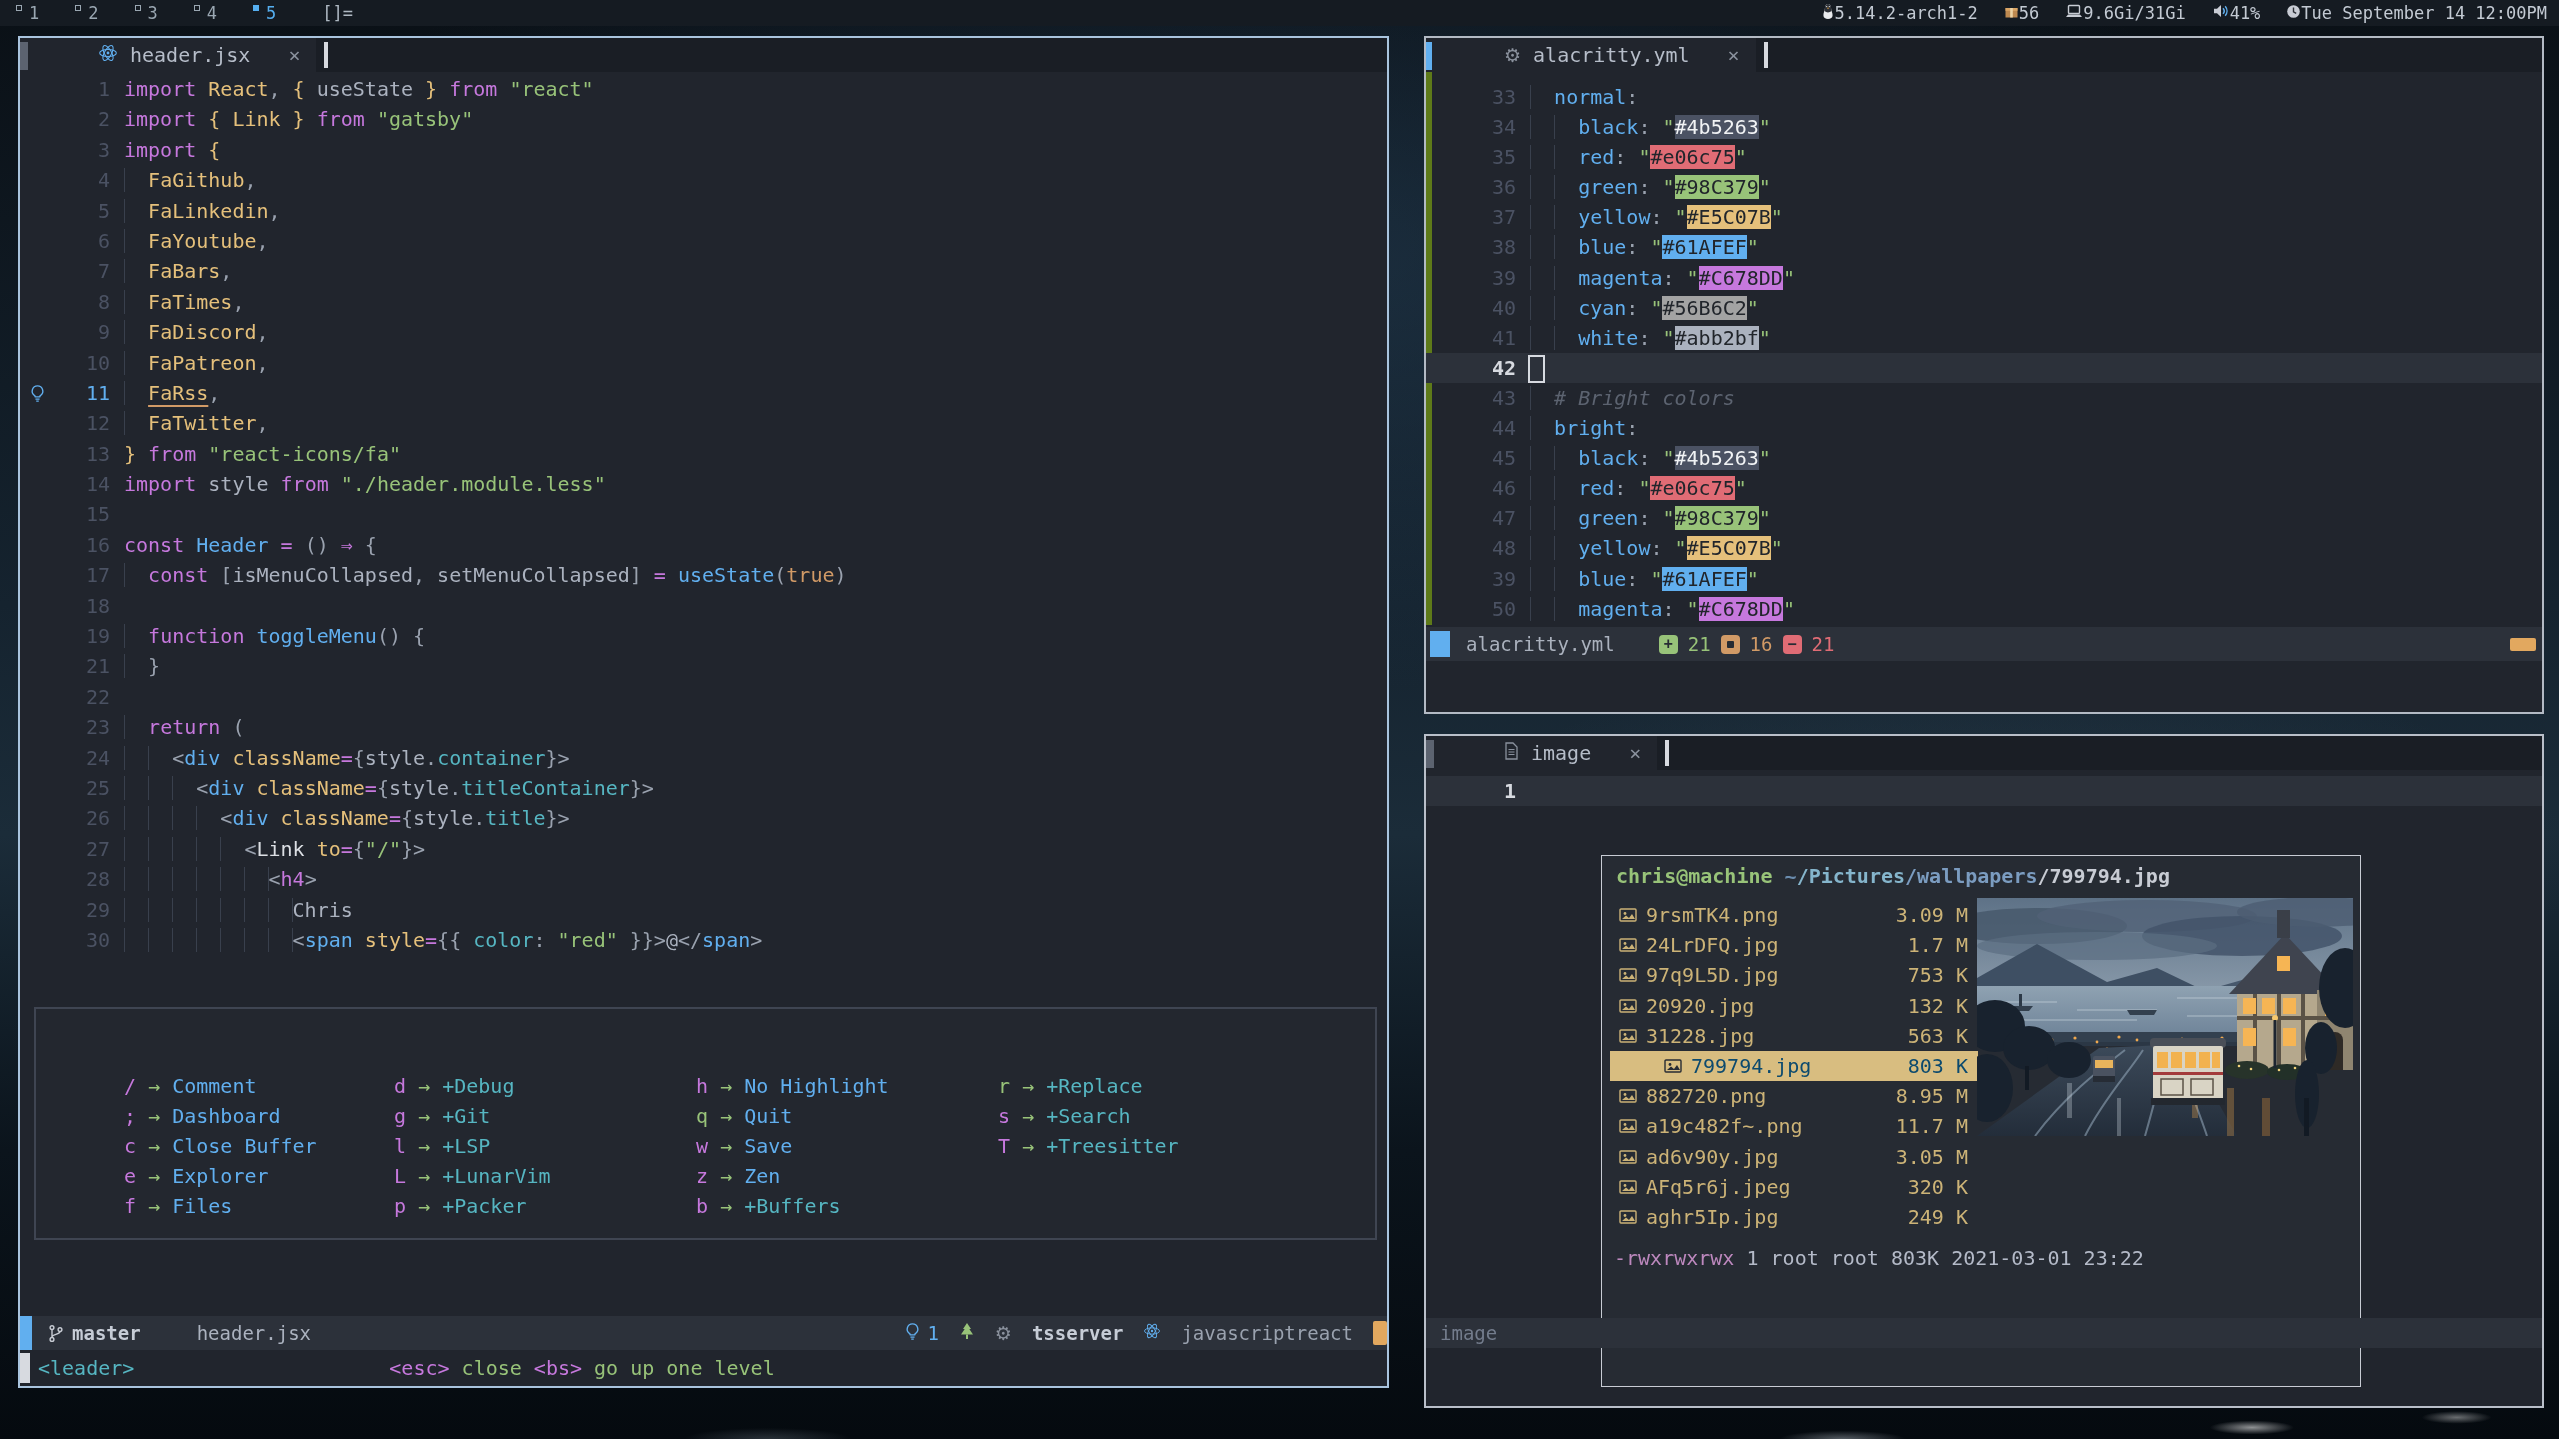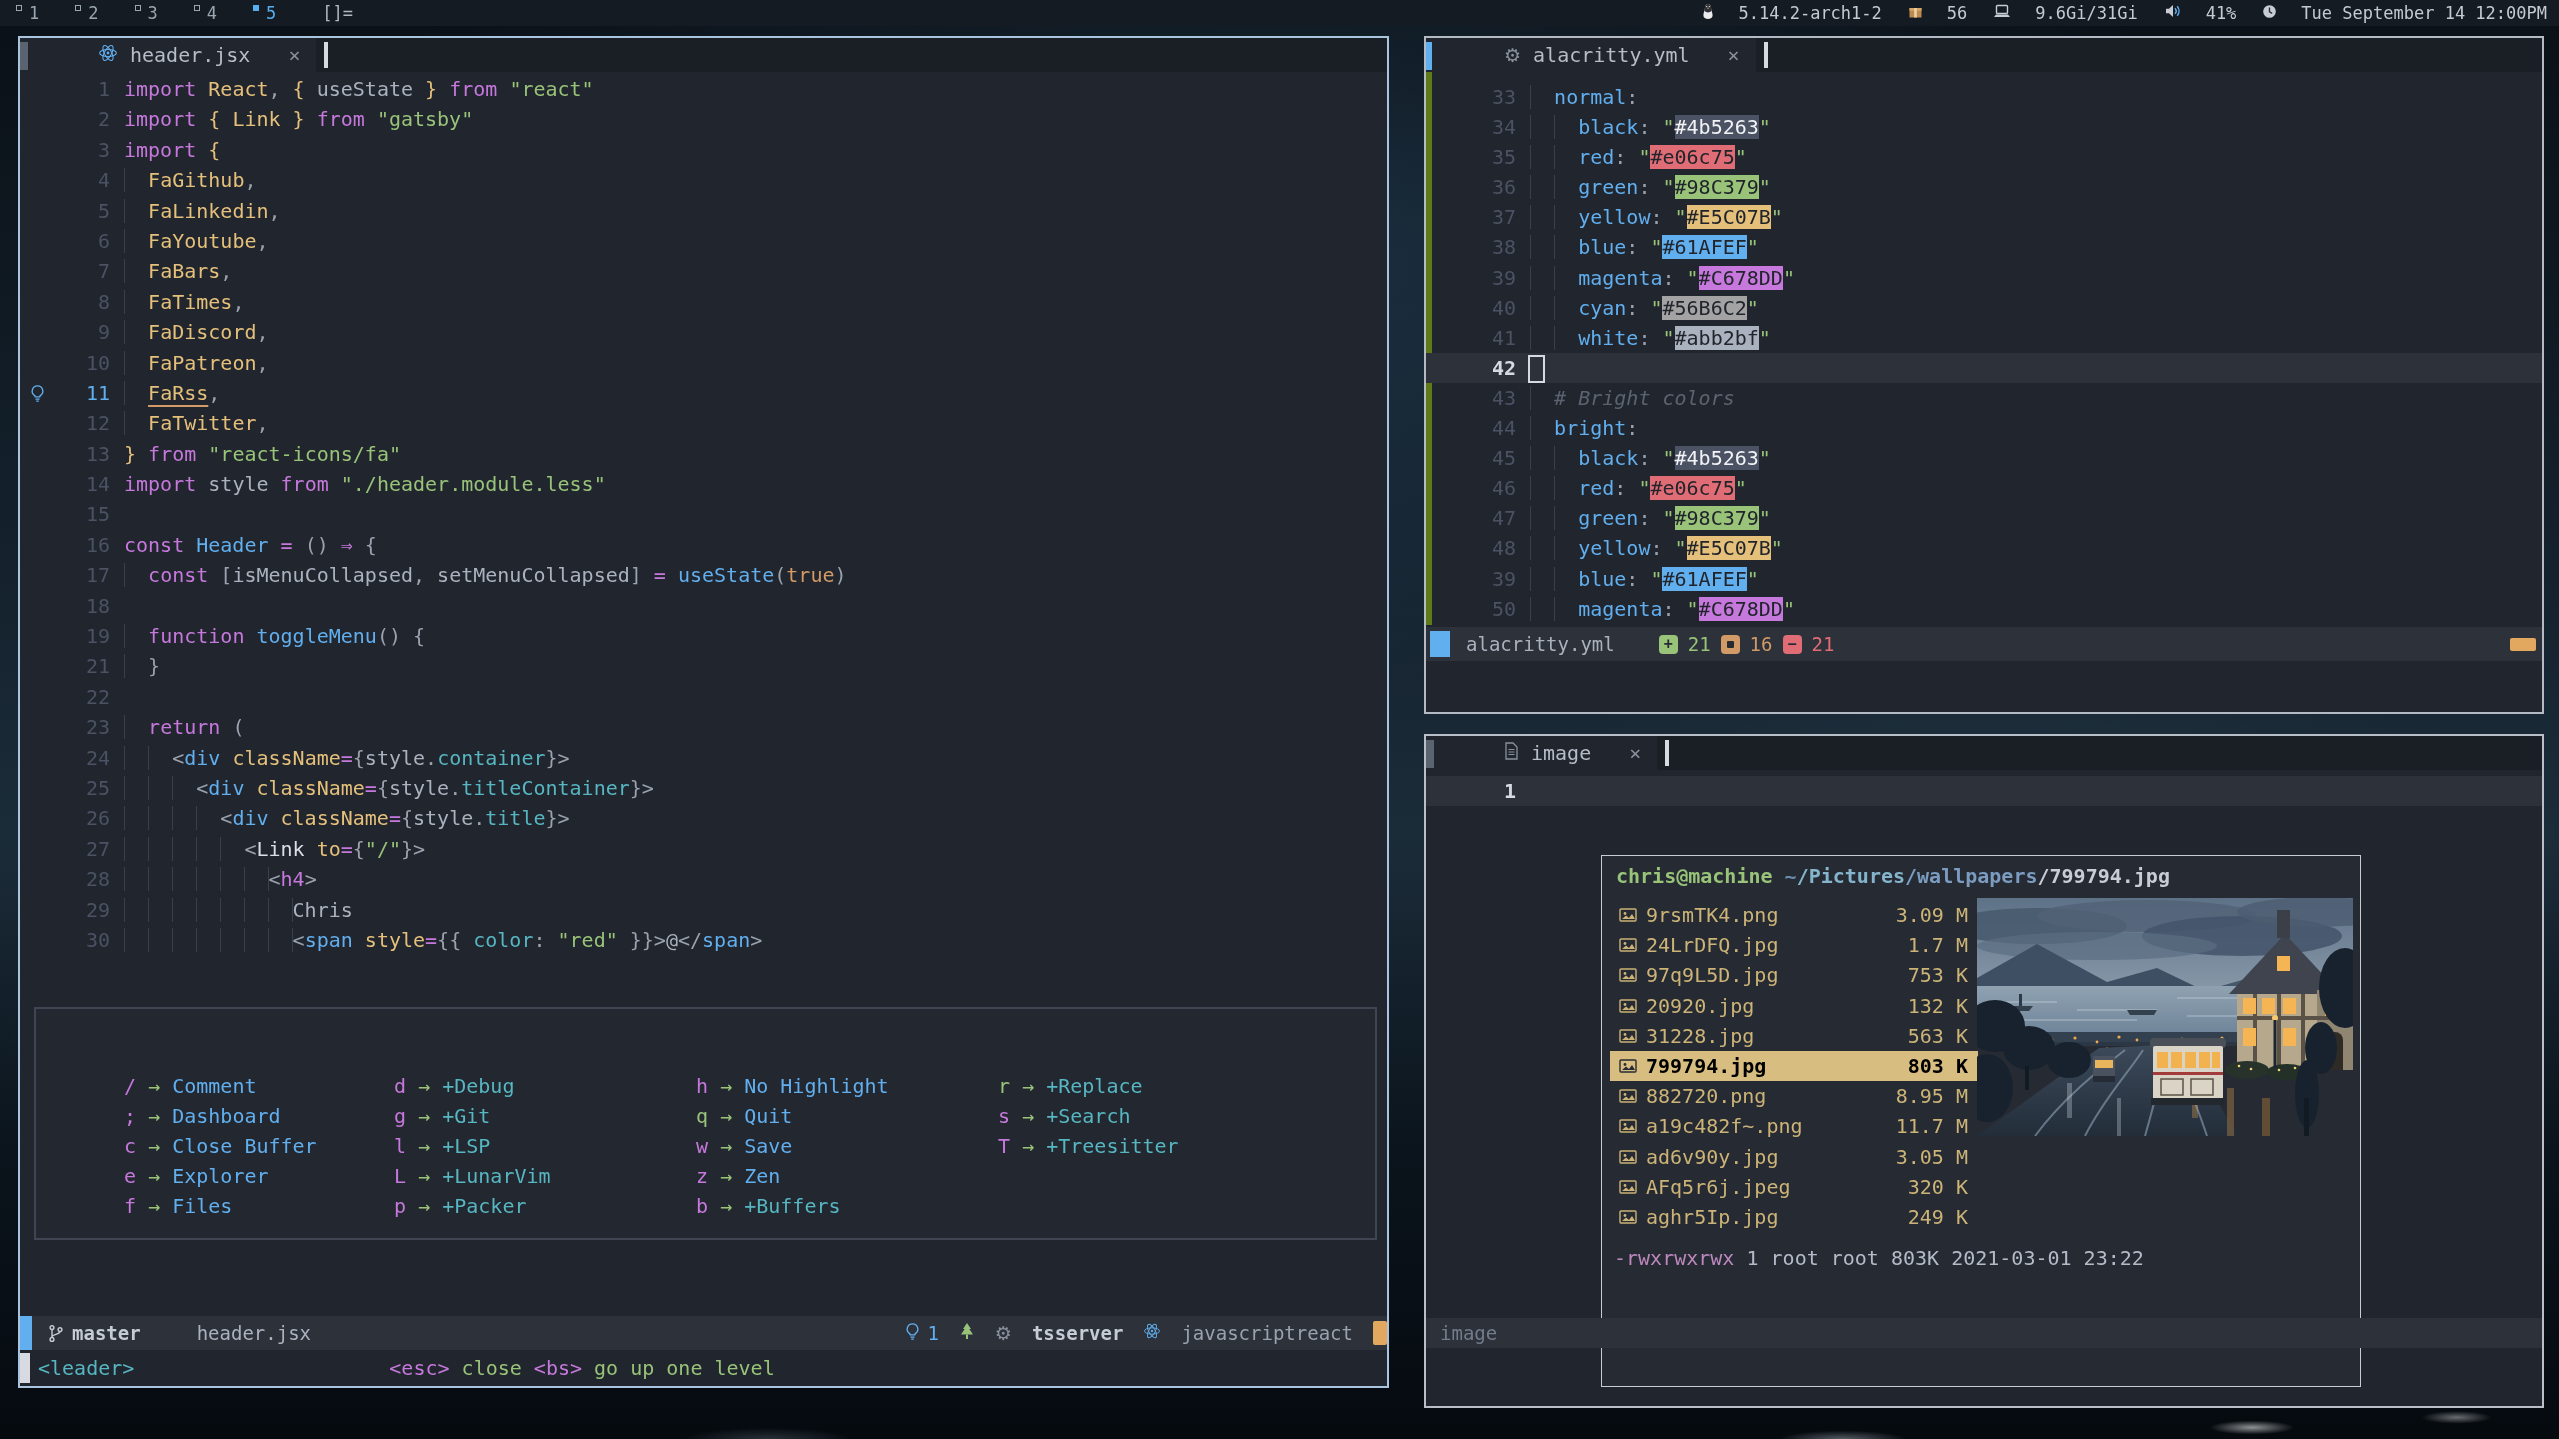--- a/index.html
+++ b/index.html
@@ -19,21 +19,21 @@
   
   #topbar{position:absolute;left:0;top:0;width:2559px;height:26px;background:#151b22;
     display:flex;align-items:center;font-size:17px;color:#9aa7b2;}
   #ws-list{display:flex;gap:36px;margin-left:16px;}
   .ws{position:relative;padding-left:13px;cursor:default;}
   .ws .sq{position:absolute;left:0;top:2px;width:6px;height:6px;border:1px solid #9aa7b2;box-sizing:border-box;}
   .ws.active{color:#55aeef;}
   .ws.active .sq{background:#55aeef;border-color:#55aeef;}
   #layout-symbol{margin-left:46px;color:#aeb8c2;}
   #status-list{margin-left:auto;display:flex;gap:26px;margin-right:12px;align-items:center;color:#c3cad3;}
-  .stitem{display:flex;align-items:center;gap:24px;white-space:nowrap;}
+  .stitem{display:flex;align-items:center;gap:0;white-space:nowrap;}
   
   .win{position:absolute;background:#21252d;box-sizing:border-box;}
   #win-left{left:18px;top:36px;width:1371px;height:1352px;border:2px solid #a9c4de;}
   #win-tr{left:1424px;top:36px;width:1120px;height:678px;border:2px solid #b3bac4;}
   #win-br{left:1424px;top:734px;width:1120px;height:674px;border:2px solid #b9bfc9;}
   .tabbar{position:absolute;left:0;right:0;top:0;height:34px;background:#1a1e25;display:flex;align-items:center;}
   .tab{display:flex;align-items:center;gap:12px;padding:0 16px 0 78px;height:100%;background:#21252d;
     color:#b6bdc9;font-size:20px;}
   .tab .close{color:#8a919d;padding-left:26px;}
   .tabcursor{width:4px;height:26px;background:#d7dae0;margin-left:8px;}
@@ -107,21 +107,21 @@
   #tr-orange{position:absolute;right:6px;top:600px;width:26px;height:13px;background:#e2a85f;border-radius:2px;}
   
   #panel{position:absolute;left:175px;top:119px;width:760px;height:532px;background:#262b33;
     border:1px solid #c8ccd4;box-sizing:border-box;font-size:20px;}
   #phead{position:absolute;left:14px;top:8px;white-space:pre;}
   .pu{color:#98c379;font-weight:bold;}
   .pp1{color:#6a8cae;font-weight:bold;} .pp2{color:#85b5cc;font-weight:bold;}
   .pp3{color:#7b9cc0;font-weight:bold;} .pp4{color:#c8ccd4;font-weight:bold;}
   #file-rows{position:absolute;left:8px;top:44px;width:368px;}
   .frow{display:flex;align-items:center;height:30.2px;color:#ccb377;white-space:pre;}
-  .frow.sel{background:#d8bd80;color:#000000;font-weight:bold;}
+  .frow.sel{background:#d8bd80;color:#0c4a6e;font-weight:normal;padding-left:45px;}
   .ficon{flex:0 0 36px;display:flex;align-items:center;justify-content:center;color:#ccb377;}
   .frow.sel .ficon{color:#272b33;}
   .fname{flex:1;}
   .fsize{flex:0 0 128px;text-align:right;padding-right:10px;}
   #pimg{position:absolute;left:375px;top:42px;width:376px;height:238px;}
   #perm{position:absolute;left:12px;top:390px;white-space:pre;}
   .perm-mode{color:#bd88be;} .perm-meta{color:#b4bac8;}
   #br-status{position:absolute;left:0;right:0;top:582px;height:30px;background:#2c313a;
     color:#737c8c;font-size:19px;line-height:30px;padding-left:14px;}
   .gearglyph{font-family:"DejaVu Sans",sans-serif;color:#8a919d;font-size:19px;}

